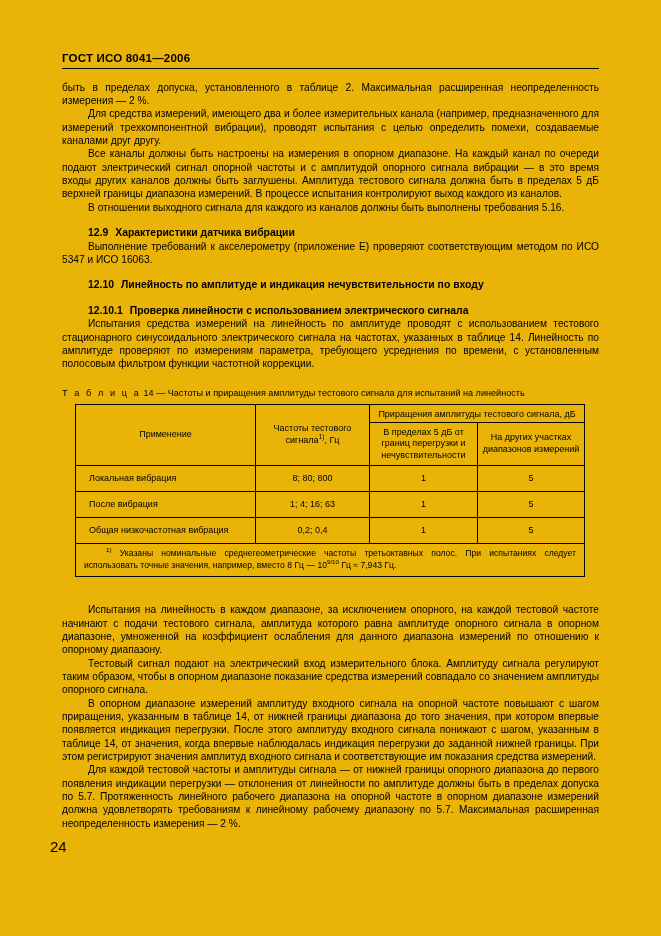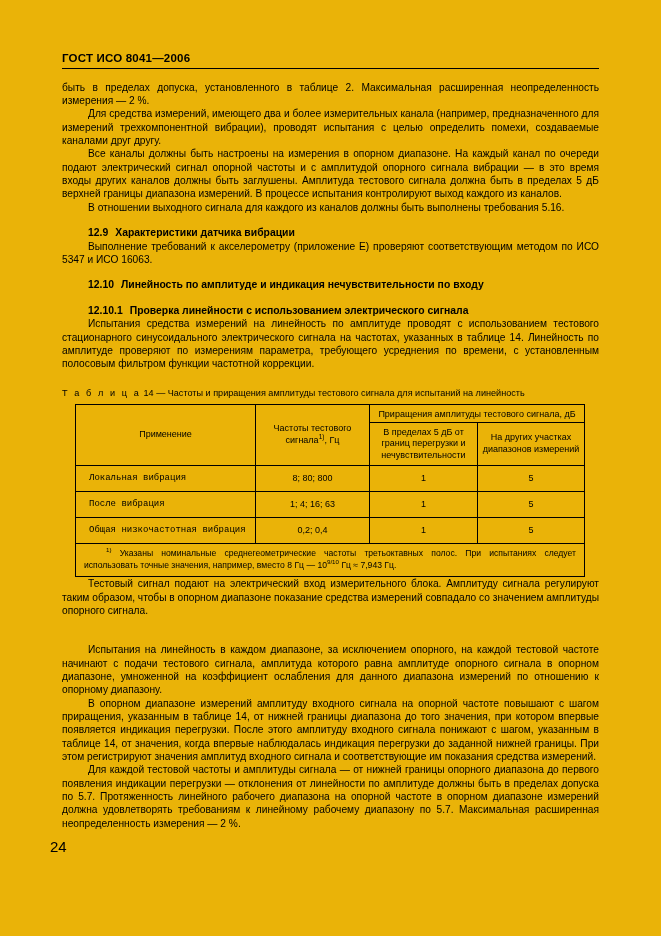--- a/index.html
+++ b/index.html
@@ -94,21 +94,20 @@
     padding: 4px 4px;
   }
   table.t14 .span-head {
     text-align: center;
     padding: 4px 4px 3px 4px;
   }
   table.t14 td.cell-app {
     text-align: left;
     padding: 3.5px 0 3.5px 13px;
     line-height: 11px;
-    font-family: Liberation Mono, monospace;
   }
   table.t14 td.cell-num {
     text-align: center;
     padding: 7px 2px;
     line-height: 11px;
   }
   table.t14 td.footnote {
     text-align: justify;
     padding: 4px 8px 5px 8px;
     font-size: 8.6px;
@@ -211,22 +210,22 @@
           <td class="cell-num">5</td>
         </tr>
         <tr>
           <td class="footnote" colspan="4">
             <sup>1)</sup><span> Указаны номинальные среднегеометрические частоты третьоктавных полос. При испытаниях следует использовать точные значения, например, вместо 8 Гц — 10</span><sup>9/10</sup><span> Гц ≈ 7,943 Гц.</span>
           </td>
         </tr>
       </tbody>
     </table>
 
+    <p class="body indent" style="margin-top:26px;">Испытания на линейность в каждом диапазоне, за исключением опорного, на каждой тестовой частоте начинают с подачи тестового сигнала, амплитуда которого равна амплитуде опорного сигнала в опорном диапазоне, умноженной на коэффициент ослабления для данного диапазона измерений по отношению к опорному диапазону.</p>
     <p class="body indent gap-before">Тестовый сигнал подают на электрический вход измерительного блока. Амплитуду сигнала регулируют таким образом, чтобы в опорном диапазоне показание средства измерений совпадало со значением амплитуды опорного сигнала.</p>
-    <p class="body indent" style="margin-top:26px;">Испытания на линейность в каждом диапазоне, за исключением опорного, на каждой тестовой частоте начинают с подачи тестового сигнала, амплитуда которого равна амплитуде опорного сигнала в опорном диапазоне, умноженной на коэффициент ослабления для данного диапазона измерений по отношению к опорному диапазону.</p>
     <p class="body indent gap-before">В опорном диапазоне измерений амплитуду входного сигнала на опорной частоте повышают с шагом приращения, указанным в таблице 14, от нижней границы диапазона до того значения, при котором впервые появляется индикация перегрузки. После этого амплитуду входного сигнала понижают с шагом, указанным в таблице 14, от значения, когда впервые наблюдалась индикация перегрузки до заданной нижней границы. При этом регистрируют значения амплитуд входного сигнала и соответствующие им показания средства измерений.</p>
     <p class="body indent gap-before">Для каждой тестовой частоты и амплитуды сигнала — от нижней границы опорного диапазона до первого появления индикации перегрузки — отклонения от линейности по амплитуде должны быть в пределах допуска по 5.7. Протяженность линейного рабочего диапазона на опорной частоте в опорном диапазоне измерений должна удовлетворять требованиям к линейному рабочему диапазону по 5.7. Максимальная расширенная неопределенность измерения — 2 %.</p>
 
   </div>
 
   <div class="page-number">24</div>
 
 </div>
 
 </body></html>

